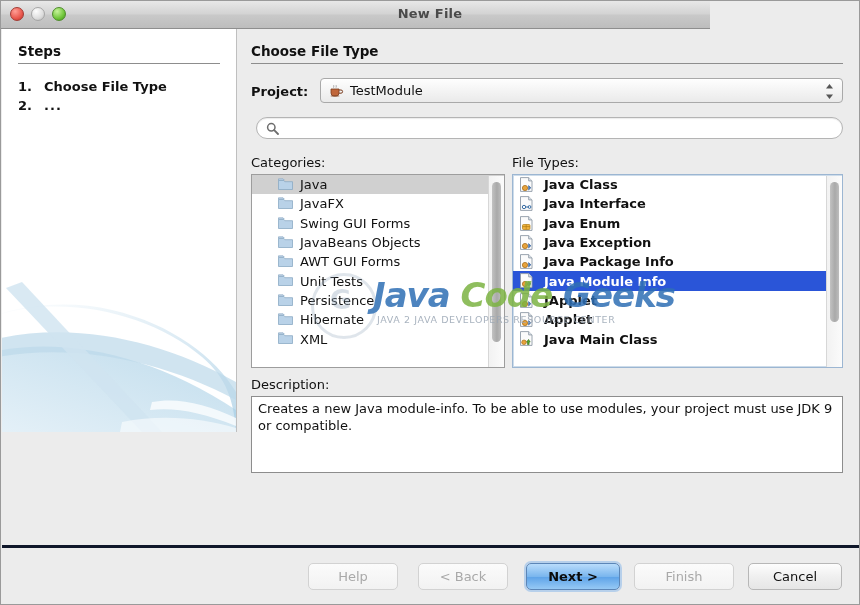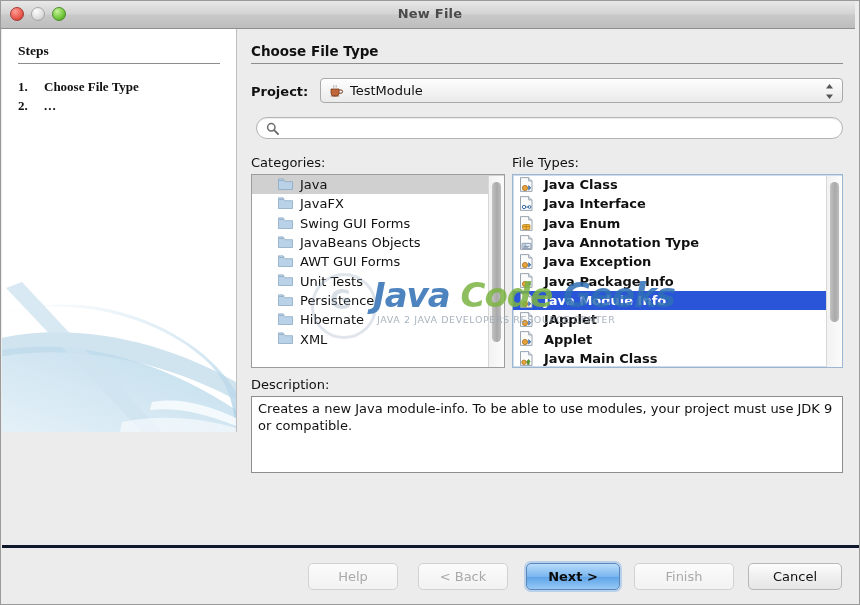--- a/index.html
+++ b/index.html
@@ -5,34 +5,34 @@
   html,body{margin:0;padding:0;}
   body{
     width:860px;height:605px;overflow:hidden;
     font-family:"DejaVu Sans","Liberation Sans",sans-serif;
     font-size:13px;color:#000;background:#ececec;
   }
   #app{position:relative;width:860px;height:605px;box-sizing:border-box;
        border:1px solid #9a9a9a;background:#ececec;overflow:hidden;}
 
   
-  .titlebar{position:absolute;left:0;top:0;width:854px;height:27px;
+  .titlebar{position:absolute;left:0;top:0;width:709px;height:27px;
     background:linear-gradient(to bottom,#e8e8e8 0%,#d3d3d3 48%,#c9c9c9 52%,#bdbdbd 100%);
     border-bottom:1px solid #8e8e8e;}
   .traffic{position:absolute;left:9px;top:6px;display:flex;gap:7px;}
   .dot{width:14px;height:14px;border-radius:50%;box-sizing:border-box;}
   .dot.red{background:radial-gradient(circle at 35% 28%,#ff9e95,#e8564b 62%,#b8322b);border:1px solid #a43a32;}
   .dot.yellow{background:radial-gradient(circle at 35% 28%,#fdfdfd,#dcdcdc 62%,#b6b6b6);border:1px solid #a6a6a6;}
   .dot.green{background:radial-gradient(circle at 35% 28%,#c6f39a,#6ec437 62%,#3f8b1c);border:1px solid #4e8d2a;}
   .wintitle{position:absolute;left:0;top:5px;width:858px;text-align:center;
     font-size:13px;font-weight:bold;color:#4a4a4a;letter-spacing:.2px;}
 
   
   .leftpanel{position:absolute;left:1px;top:28px;width:234px;height:403px;
-    background:#fff;border-right:1px solid #bfbfbf;overflow:hidden;font-family:Liberation Serif, serif;}
+    background:#fff;border-right:1px solid #bfbfbf;overflow:hidden;}
   .steps-title{position:absolute;left:16px;top:14px;font-size:13.5px;font-weight:bold;color:#111;}
   .steps-rule{position:absolute;left:16px;top:34px;width:202px;height:1px;background:#8d8d8d;}
   .step-row{position:absolute;display:flex;font-size:13px;}
   .step-num{width:26px;font-weight:bold;color:#111;}
   .step-lbl{font-weight:bold;color:#111;}
   .step-lbl.dim{font-weight:bold;color:#111;letter-spacing:1px;}
   #step1{left:16px;top:50px;}
   #step2{left:16px;top:69px;}
   
   .swoosh{position:absolute;left:0;bottom:0;width:234px;height:170px;}
@@ -296,29 +296,20 @@
               <path d="M9.7 0.6v3.3h3.3" fill="#e2e8ee" stroke="#8e9aa6" stroke-width="0.9"></path>
               <rect x="3.5" y="8.5" width="7.5" height="5" rx="1" fill="#f0b23c" stroke="#b07d14" stroke-width="0.7"></rect>
               <path d="M7.2 8.5v5M3.5 10.6h7.5" stroke="#b07d14" stroke-width="0.7"></path>
             </svg>
             <span class="txt">Java Enum</span>
           </div>
           <div class="row">
             <svg class="ftico" viewBox="0 0 15 15">
               <path d="M1.5 0.6h8.2l3.3 3.3v10.5H1.5z" fill="#fbfbfb" stroke="#8e9aa6" stroke-width="0.9"></path>
               <path d="M9.7 0.6v3.3h3.3" fill="#e2e8ee" stroke="#8e9aa6" stroke-width="0.9"></path>
-              <rect x="3" y="8.3" width="9" height="5.4" rx="0.8" fill="#dfe7ef" stroke="#64789a" stroke-width="0.7"></rect>
-              <path d="M4.4 10.1h3M4.4 11.5h5.8M4.4 12.7h4.4" stroke="#64789a" stroke-width="0.7"></path>
-            </svg>
-            <span class="txt">Java Annotation Type</span>
-          </div>
-          <div class="row">
-            <svg class="ftico" viewBox="0 0 15 15">
-              <path d="M1.5 0.6h8.2l3.3 3.3v10.5H1.5z" fill="#fbfbfb" stroke="#8e9aa6" stroke-width="0.9"></path>
-              <path d="M9.7 0.6v3.3h3.3" fill="#e2e8ee" stroke="#8e9aa6" stroke-width="0.9"></path>
               <circle cx="6" cy="11" r="2.6" fill="#e8a33c" stroke="#a9701b" stroke-width="0.8"></circle>
               <path d="M9.6 8.6l2.3 2.2-2.3 2.2z" fill="#4f7fc0" stroke="#2f5b93" stroke-width="0.6"></path>
             </svg>
             <span class="txt">Java Exception</span>
           </div>
           <div class="row">
             <svg class="ftico" viewBox="0 0 15 15">
               <path d="M1.5 0.6h8.2l3.3 3.3v10.5H1.5z" fill="#fbfbfb" stroke="#8e9aa6" stroke-width="0.9"></path>
               <path d="M9.7 0.6v3.3h3.3" fill="#e2e8ee" stroke="#8e9aa6" stroke-width="0.9"></path>
               <circle cx="6" cy="11" r="2.6" fill="#e8a33c" stroke="#a9701b" stroke-width="0.8"></circle>

